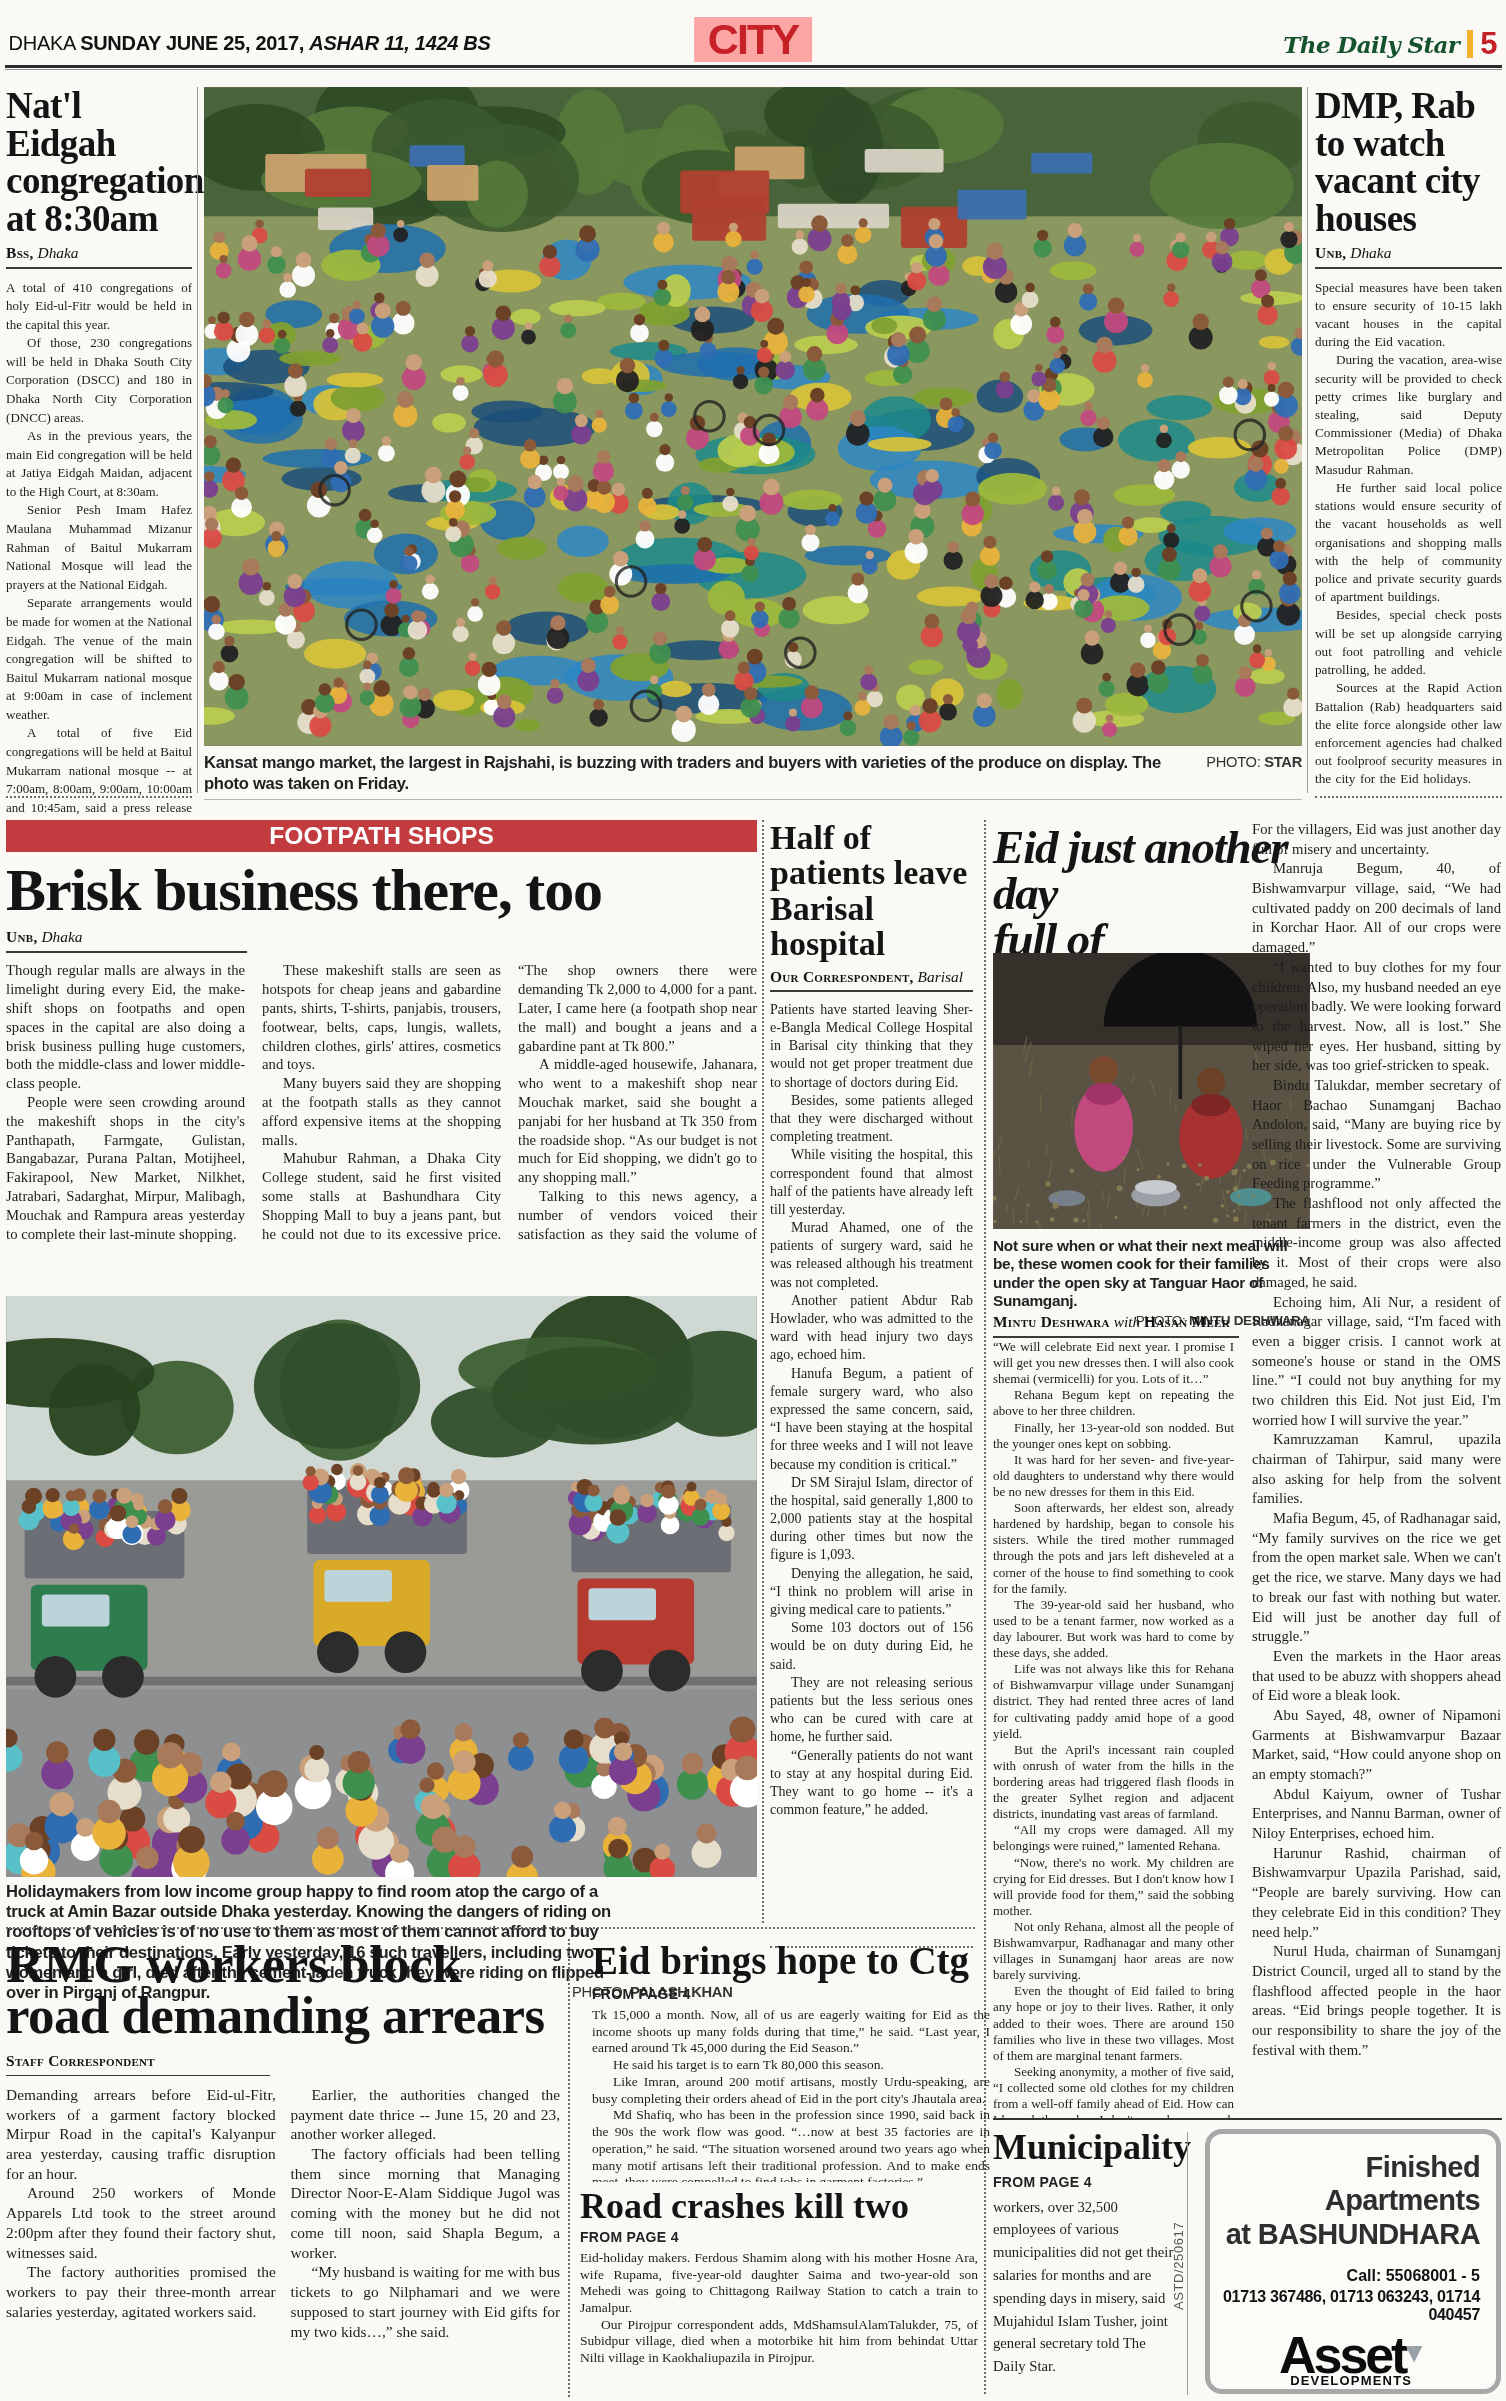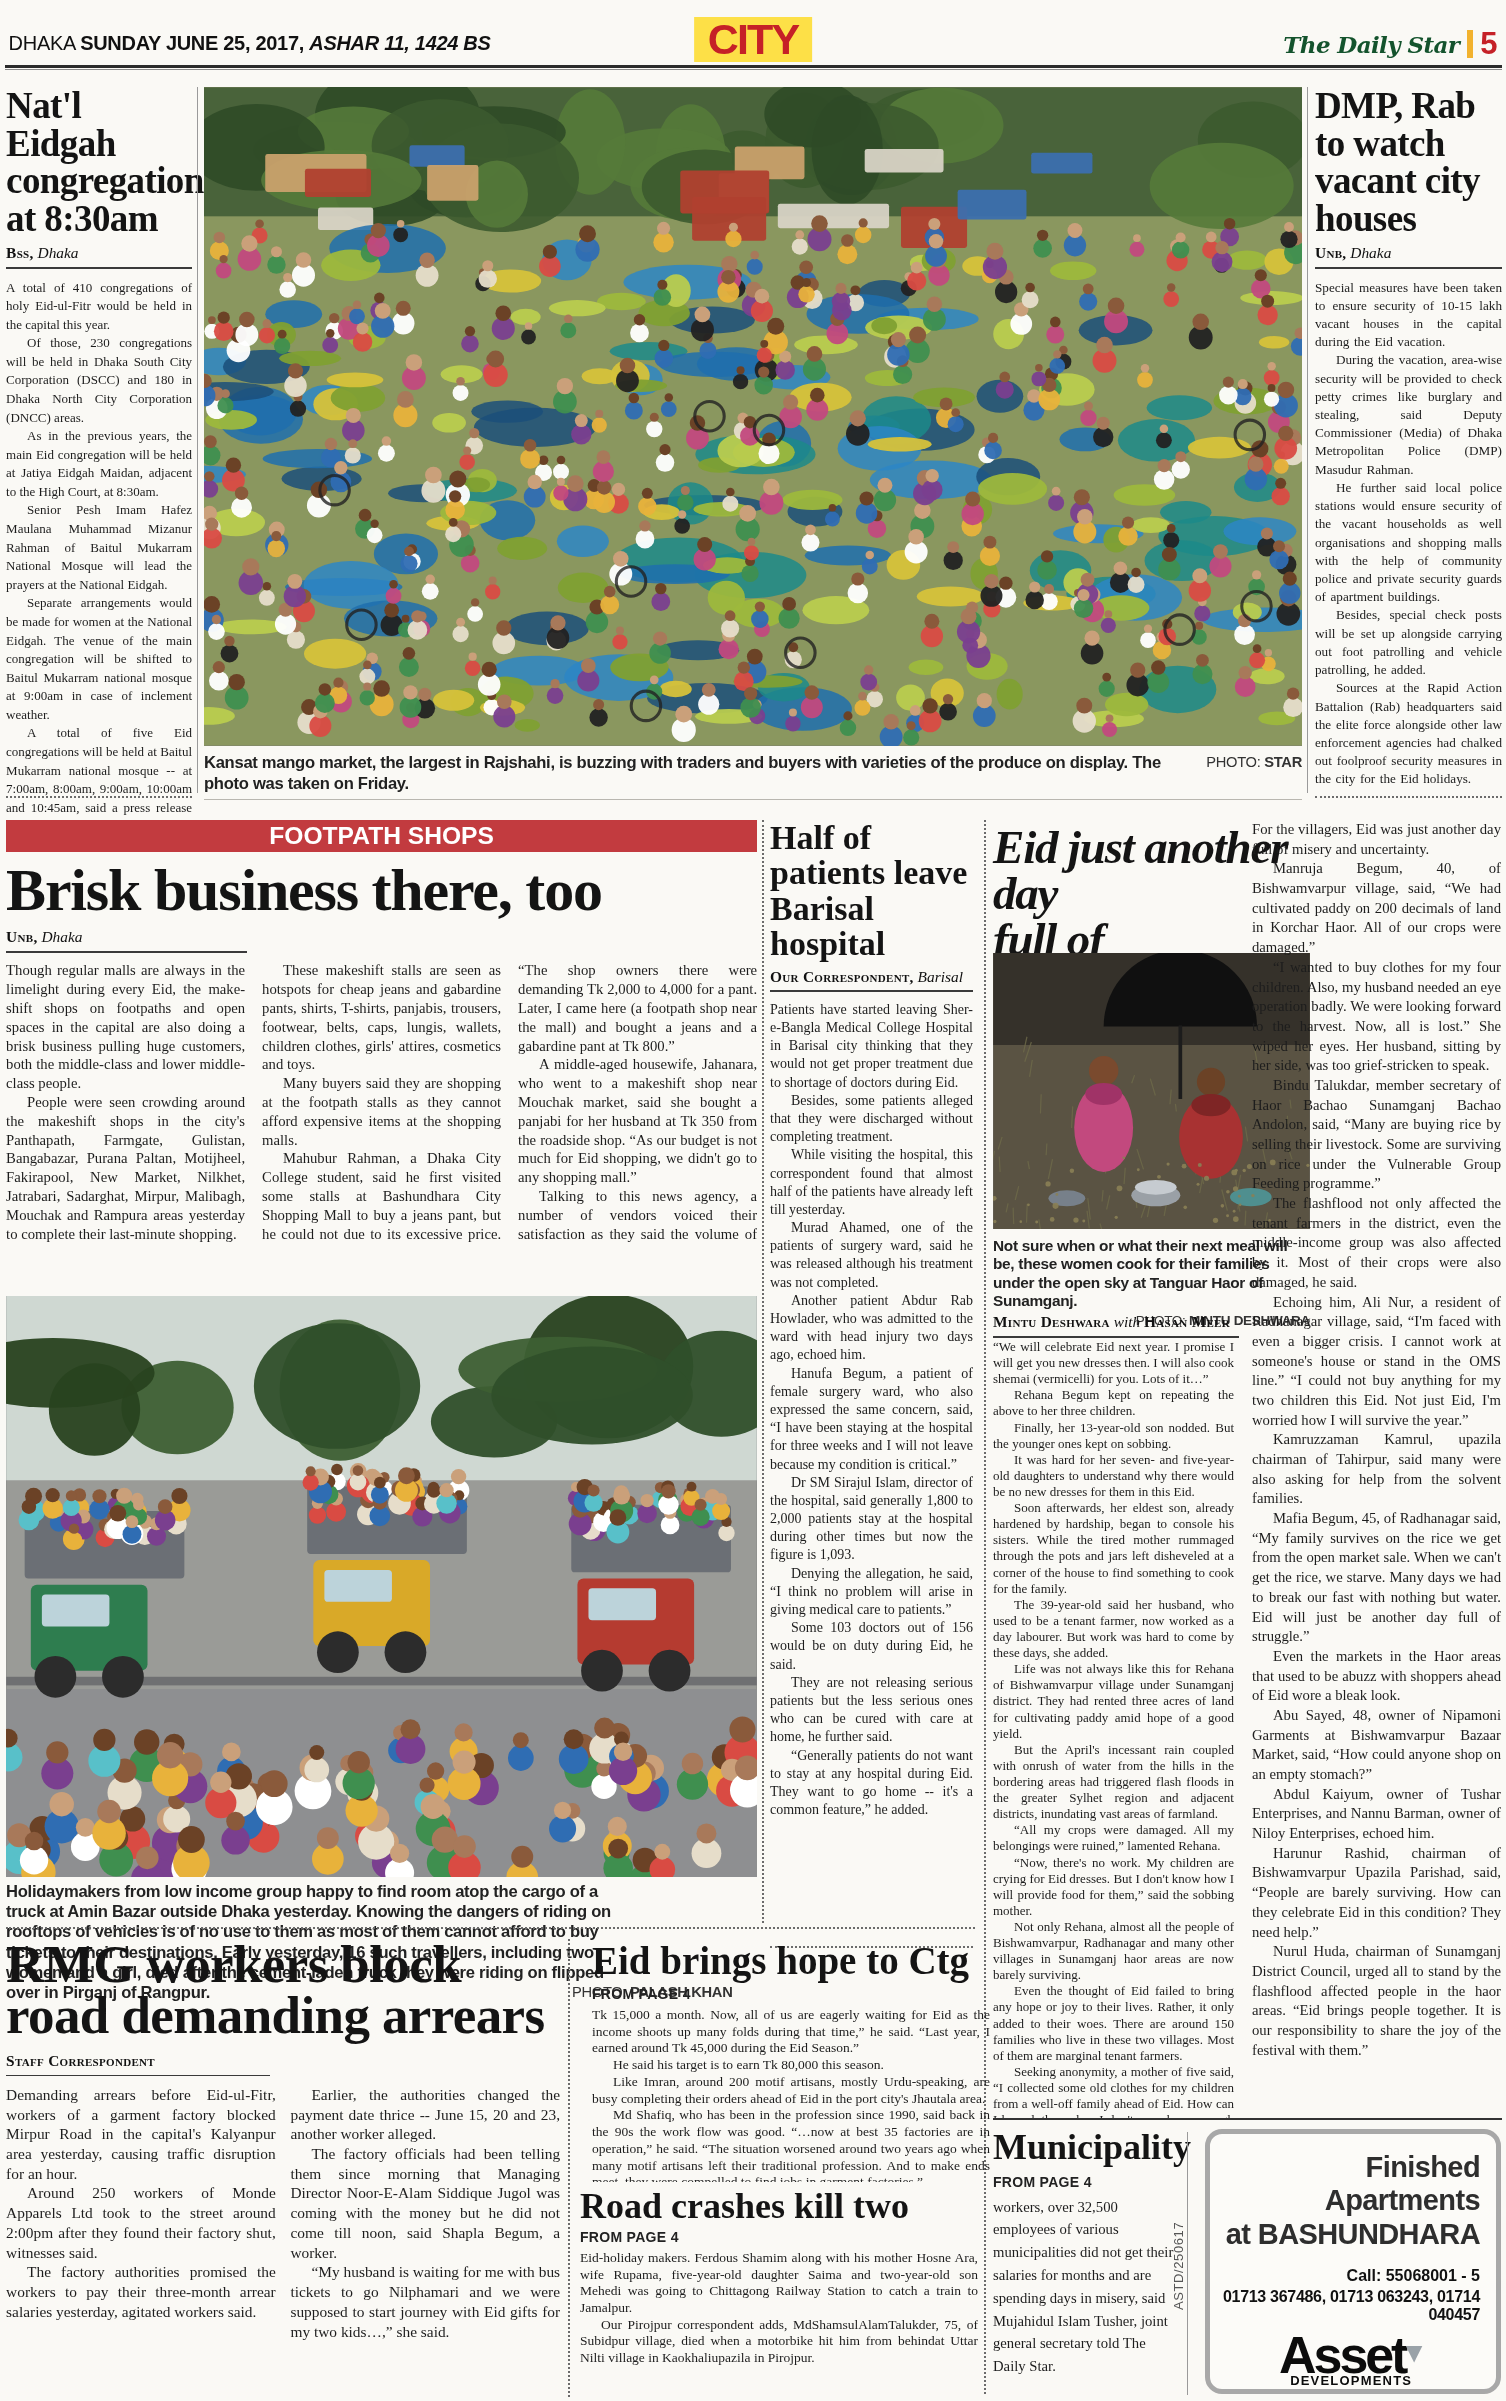--- a/index.html
+++ b/index.html
@@ -7,21 +7,21 @@
   .sheet{position:absolute;inset:0;background:#faf9f5;overflow:hidden;}
   .abs{position:absolute;}
 
   
   .mast-left{left:8.6px;top:32px;font-family:Liberation Sans, sans-serif;font-size:20px;letter-spacing:-0.3px;color:#111;}
   .mast-left .d1{font-weight:normal;}
   .mast-left .d2{font-weight:bold;}
   .mast-left .d3{font-weight:bold;font-style:italic;}
   .mast-rule{left:4.9px;top:65px;width:1497px;height:2.5px;background:#2b2b2b;}
   .mast-rule2{left:4.9px;top:69px;width:1497px;height:0.6px;background:#8a8a8a;}
-  .mast-center{left:50%;transform:translateX(-50%);top:17px;background:#fde047;padding:0 13.5px;font-family:"Liberation Sans",sans-serif;font-weight:bold;font-size:43px;letter-spacing:-1.8px;color:#c52127;line-height:1.05;z-index:3;}
+  .mast-center{left:50%;transform:translateX(-50%);top:17px;background:#fca5a5;padding:0 13.5px;font-family:"Liberation Sans",sans-serif;font-weight:bold;font-size:43px;letter-spacing:-1.8px;color:#c52127;line-height:1.05;z-index:3;}
   .mast-right{right:8.6px;top:26px;display:flex;align-items:center;gap:7.4px;z-index:3;background:#faf9f5;padding-left:8.6px;}
   .paper-name{font-family:"DejaVu Serif",serif;font-weight:bold;font-style:italic;font-size:23px;letter-spacing:-0.6px;color:#14532d;}
   .yellow-bar{width:6.1px;height:28px;background:#f2b22e;}
   .page-num{color:#c52127;font-family:"Liberation Sans",sans-serif;font-weight:bold;font-size:31px;}
 
   
   .headline{font-weight:bold;color:#141414;}
   .byline{font-size:15.4px;color:#111;margin-top:6.1px;}
   .byline .who{font-weight:bold;font-variant:small-caps;letter-spacing:0.3px;}
   .byline .place{font-style:italic;}

